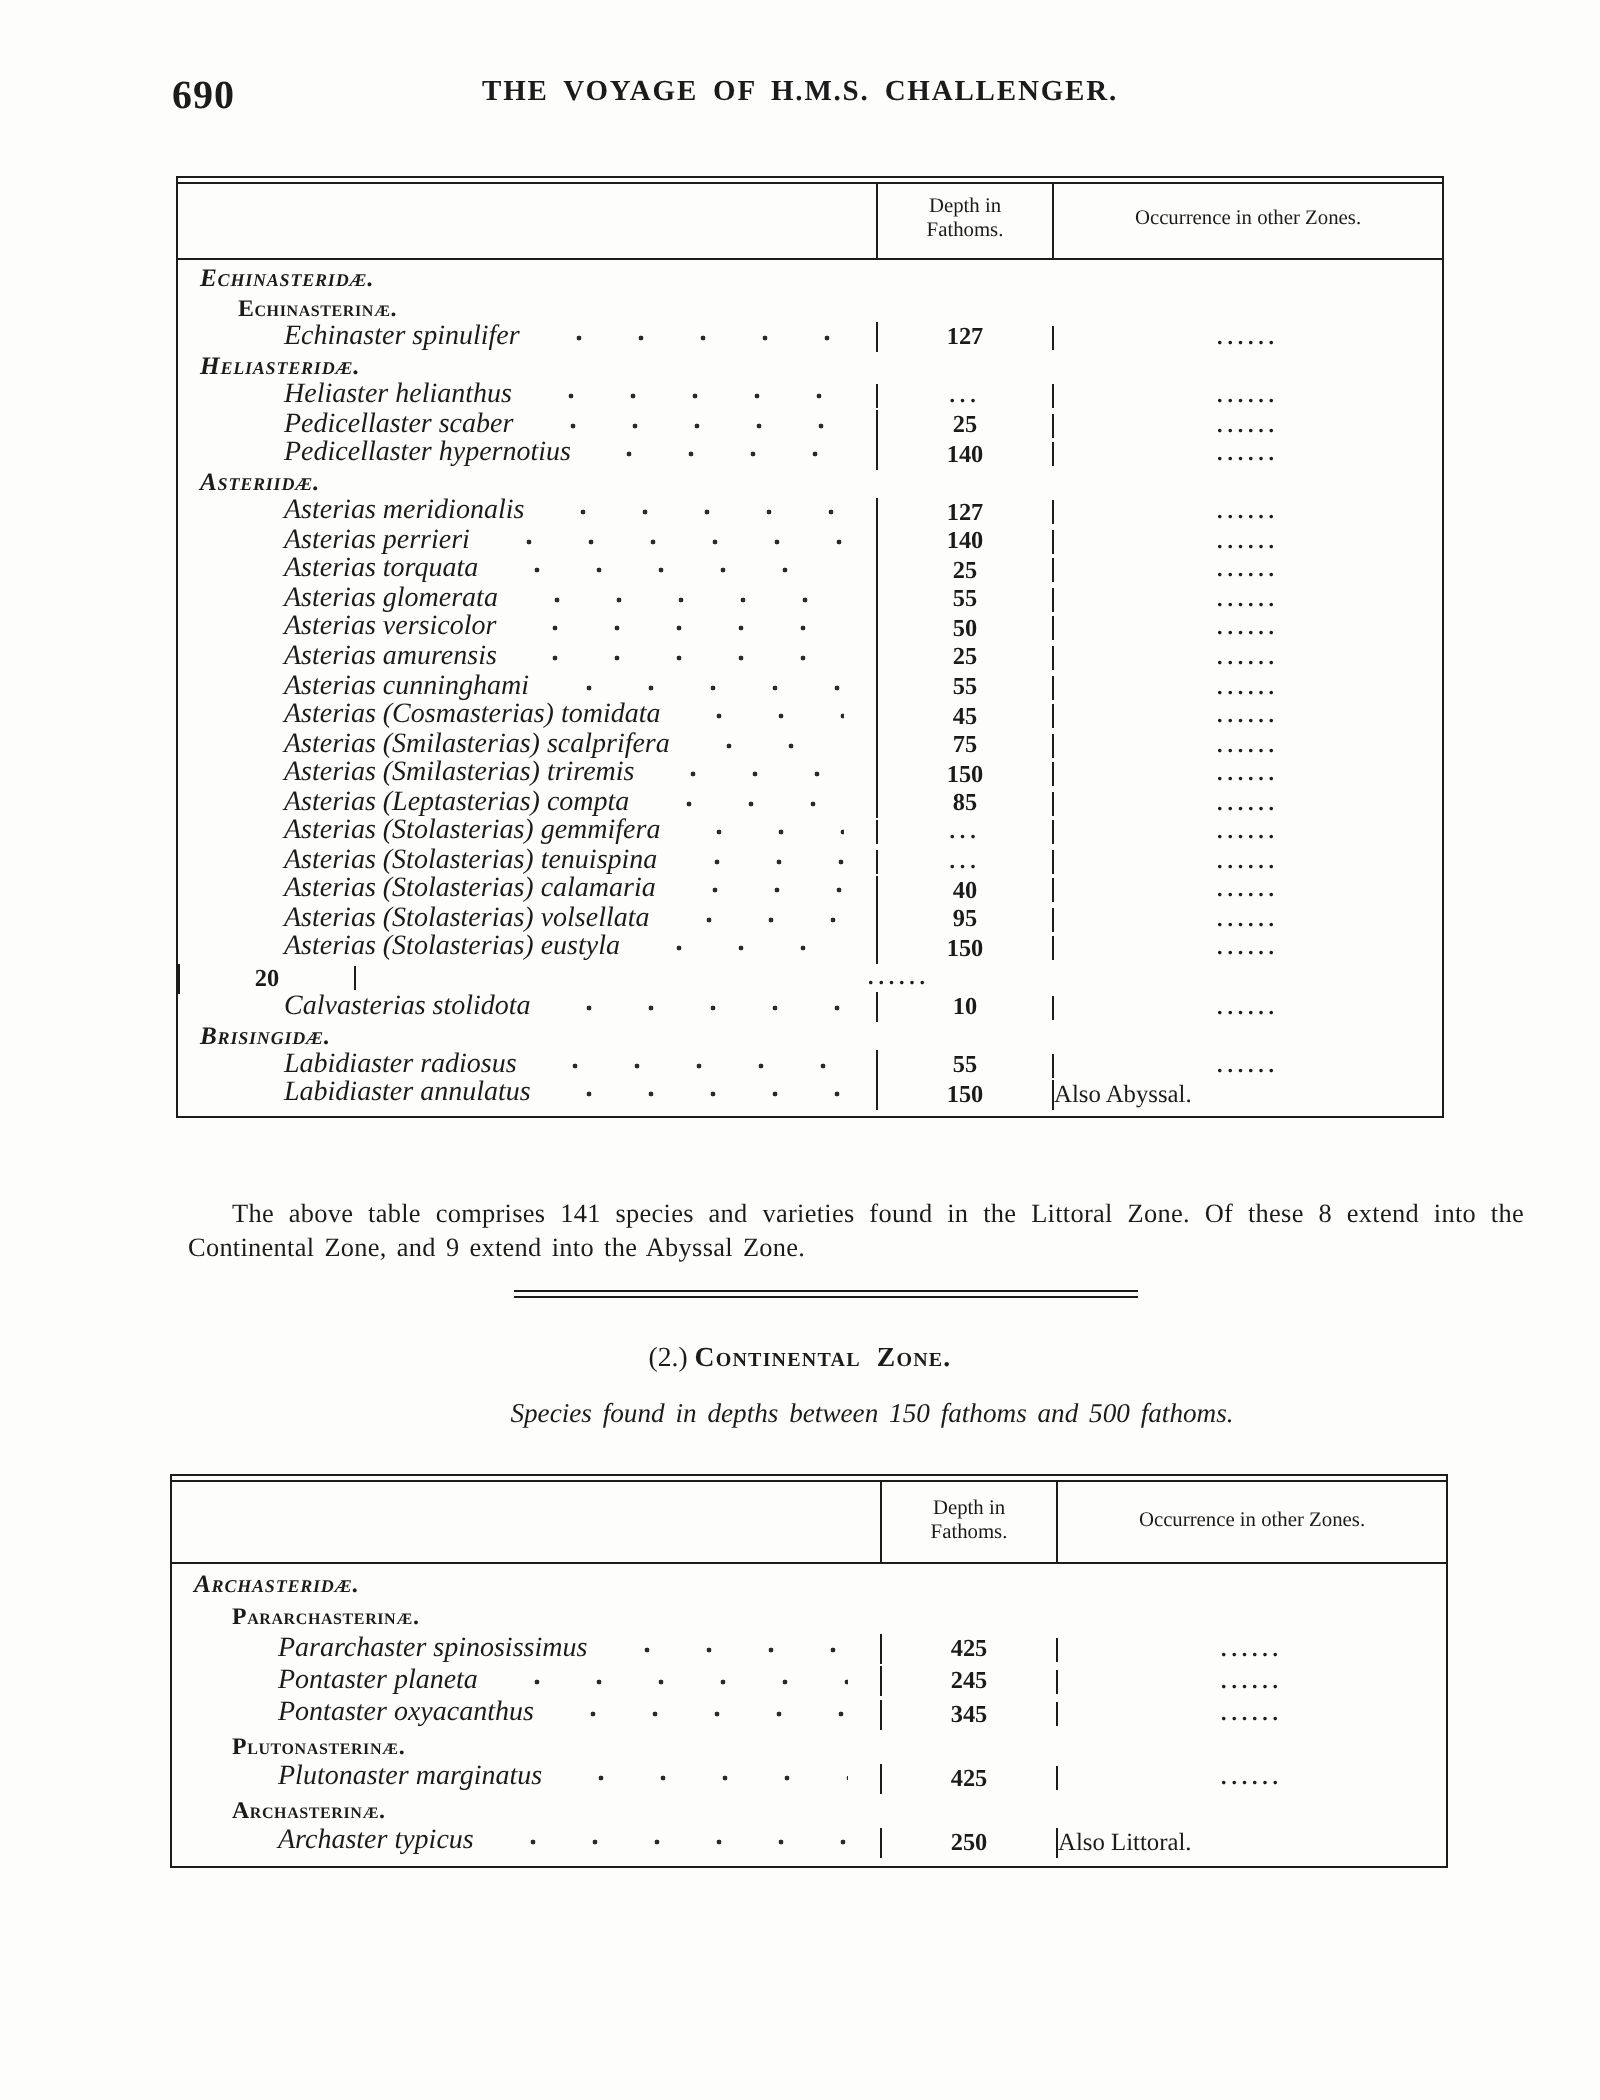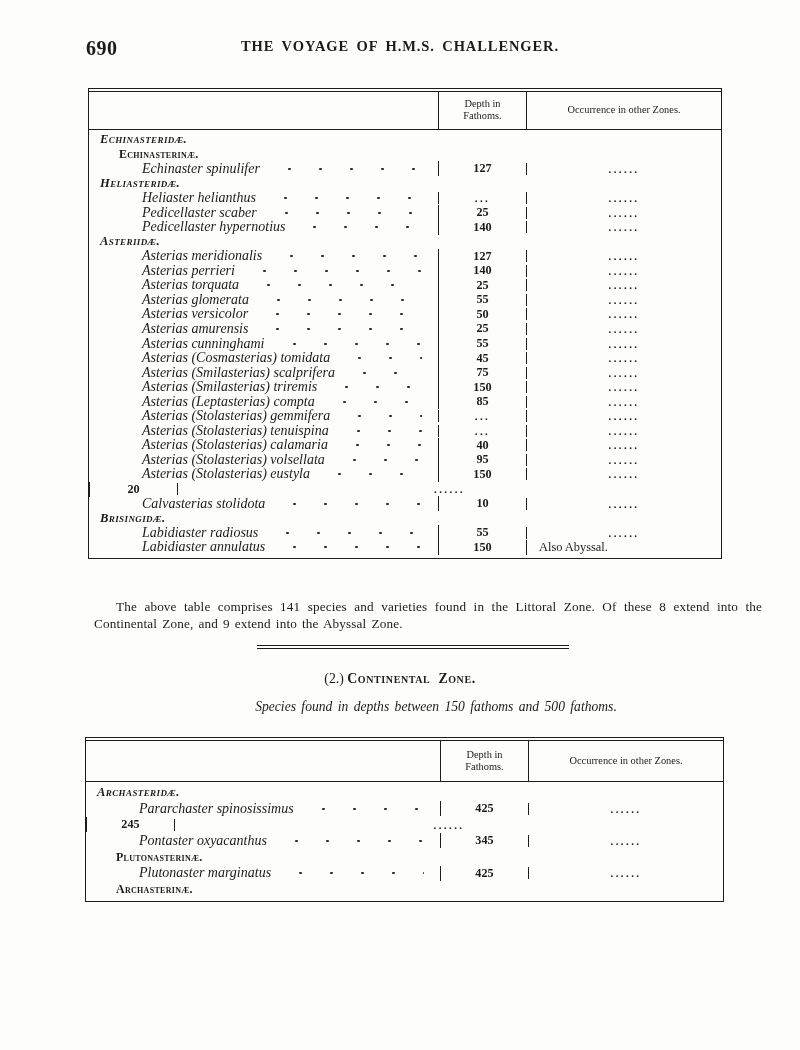--- a/index.html
+++ b/index.html
@@ -25,21 +25,21 @@
   .c-name{width:349px;display:flex;align-items:center;overflow:hidden;}
   #table2 .c-name{width:354px;}
   .c-depth{width:88px;border-left:1.4px solid #1c1c1c;display:flex;flex-direction:column;align-items:center;justify-content:center;text-align:center;}
   .c-occ{flex:1;border-left:1.4px solid #1c1c1c;display:flex;align-items:center;justify-content:center;text-align:center;}
   .tbody{padding:3px 0 4px 0;}
   #table1 .tbody .trow{height:14.55px;}
   #table2 .tbody .trow{height:16.1px;}
   .trow{display:flex;align-items:center;}
   .trow .c-depth{font-size:12.2px;font-weight:600;justify-content:center;}
   .trow .c-occ.dots,.c-depth.dots{font-size:11px;letter-spacing:2.4px;font-weight:600;}
-  .trow .c-occ.words{justify-content:flex-start;padding-left:12px;font-size:12.4px;text-align:center;}
+  .trow .c-occ.words{justify-content:flex-start;font-size:12.4px;text-align:center;}
   .nm{white-space:nowrap;}
   .family .nm{margin-left:11px;font-style:italic;font-variant-caps:small-caps;font-weight:600;font-size:12.6px;letter-spacing:.4px;}
   .subfamily .nm{margin-left:30px;font-variant-caps:small-caps;font-weight:600;font-size:11.9px;letter-spacing:.3px;}
   .species .nm{margin-left:53px;font-style:italic;font-size:14px;}
   .leader{flex:1;align-self:stretch;margin:0 16px 0 10px;
     background-image:radial-gradient(circle,#2a2a2a 1.05px,rgba(0,0,0,0) 1.35px);
     background-size:31px 100%;background-repeat:repeat-x;background-position:4px center;}
   
   .note{position:absolute;left:94px;top:586px;width:668px;font-size:13.2px;line-height:16.6px;
     text-align:justify;text-indent:22px;letter-spacing:.15px;word-spacing:1.6px;}
@@ -315,29 +315,40 @@
       <div class="cell c-occ">Occurrence in other Zones.</div>
     </div>
     <div class="tbody">
         <div class="trow family">
           <div class="cell c-name">
             <span class="nm">Archasteridæ.</span>
           </div>
           <div class="cell c-depth"></div>
           <div class="cell c-occ words"></div>
         </div>
+        <div class="trow subfamily">
+          <div class="cell c-name">
+            <span class="nm">Pararchasterinæ.</span>
+          </div>
+          <div class="cell c-depth"></div>
+          <div class="cell c-occ words"></div>
+        </div>
         <div class="trow species">
           <div class="cell c-name">
             <span class="nm">Pararchaster spinosissimus</span>
             <span class="leader"></span>
           </div>
           <div class="cell c-depth">425</div>
           <div class="cell c-occ dots">......</div>
         </div>
         <div class="trow species">
+          <div class="cell c-name">
+            <span class="nm">Pontaster planeta</span>
+            <span class="leader"></span>
+          </div>
           <div class="cell c-depth">245</div>
           <div class="cell c-occ dots">......</div>
         </div>
         <div class="trow species">
           <div class="cell c-name">
             <span class="nm">Pontaster oxyacanthus</span>
             <span class="leader"></span>
           </div>
           <div class="cell c-depth">345</div>
           <div class="cell c-occ dots">......</div>
@@ -356,17 +367,25 @@
           </div>
           <div class="cell c-depth">425</div>
           <div class="cell c-occ dots">......</div>
         </div>
         <div class="trow subfamily">
           <div class="cell c-name">
             <span class="nm">Archasterinæ.</span>
           </div>
           <div class="cell c-depth"></div>
           <div class="cell c-occ words"></div>
+        </div>
+        <div class="trow species">
+          <div class="cell c-name">
+            <span class="nm">Archaster typicus</span>
+            <span class="leader"></span>
+          </div>
+          <div class="cell c-depth">250</div>
+          <div class="cell c-occ words">Also Littoral.</div>
         </div>
       </div>
   </div>
 
 </div>
 
 </body></html>

